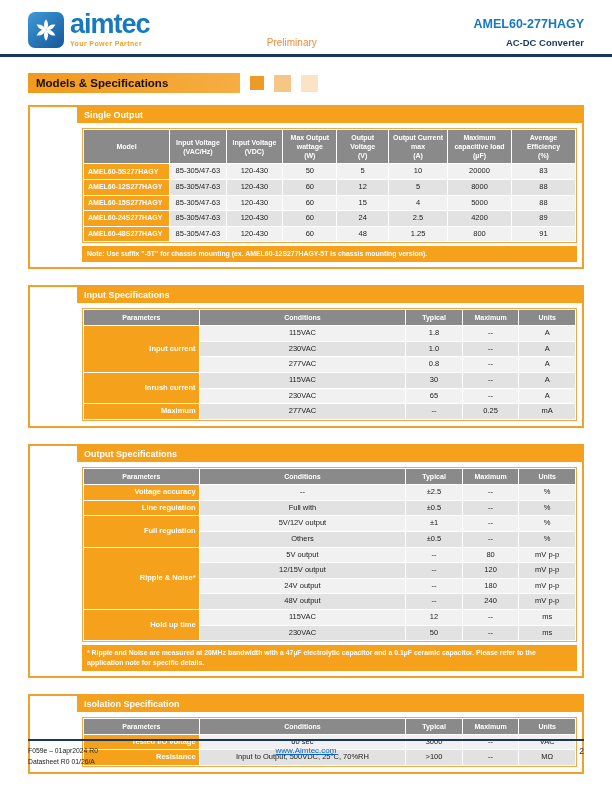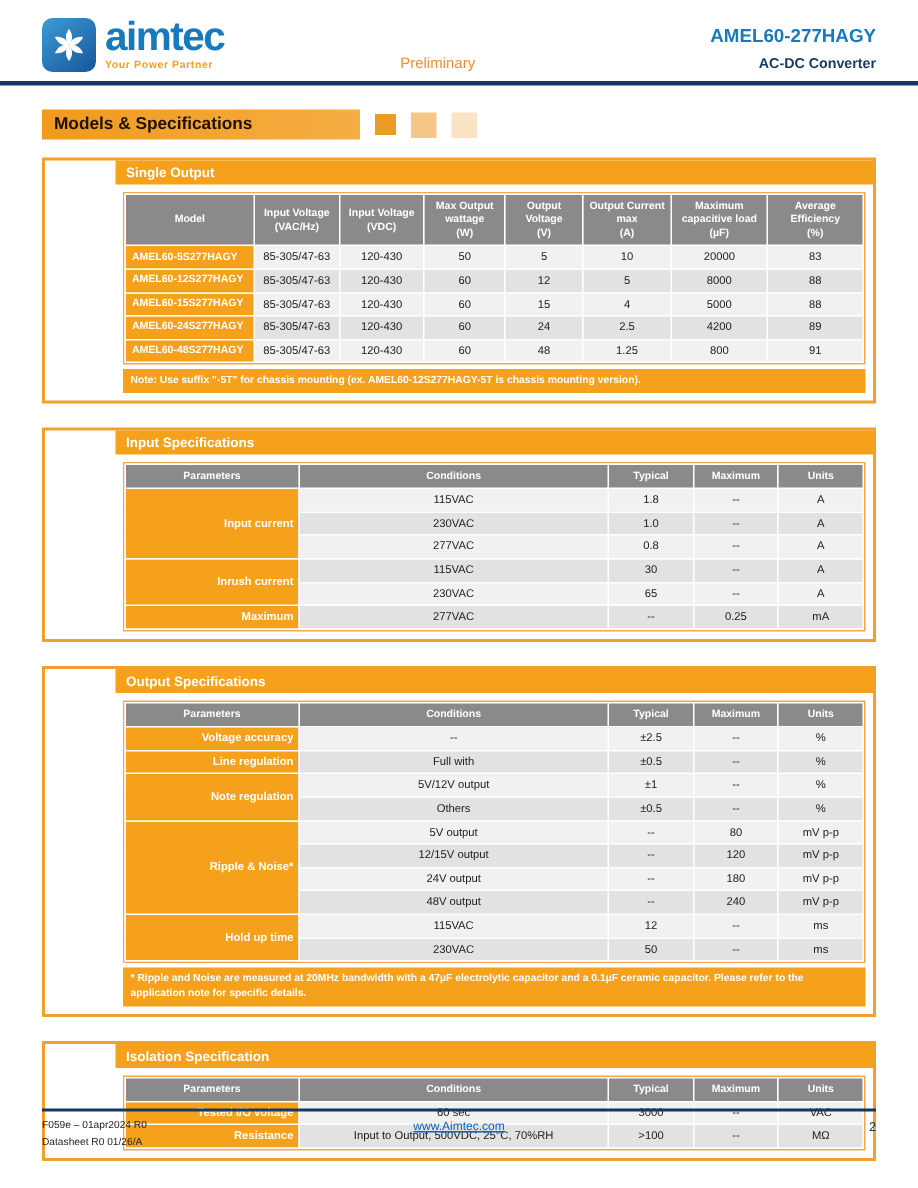--- a/index.html
+++ b/index.html
@@ -278,21 +278,21 @@
               <td class="data">%</td>
             </tr>
             <tr>
               <td class="param">Line regulation</td>
               <td class="data">Full with</td>
               <td class="data">±0.5</td>
               <td class="data">--</td>
               <td class="data">%</td>
             </tr>
             <tr>
-              <td class="param" rowspan="2">Note regulation</td>
+              <td class="param" rowspan="2">Full regulation</td>
               <td class="data">5V/12V output</td>
               <td class="data">±1</td>
               <td class="data">--</td>
               <td class="data">%</td>
             </tr>
             <tr>
               <td class="data">Others</td>
               <td class="data">±0.5</td>
               <td class="data">--</td>
               <td class="data">%</td>

